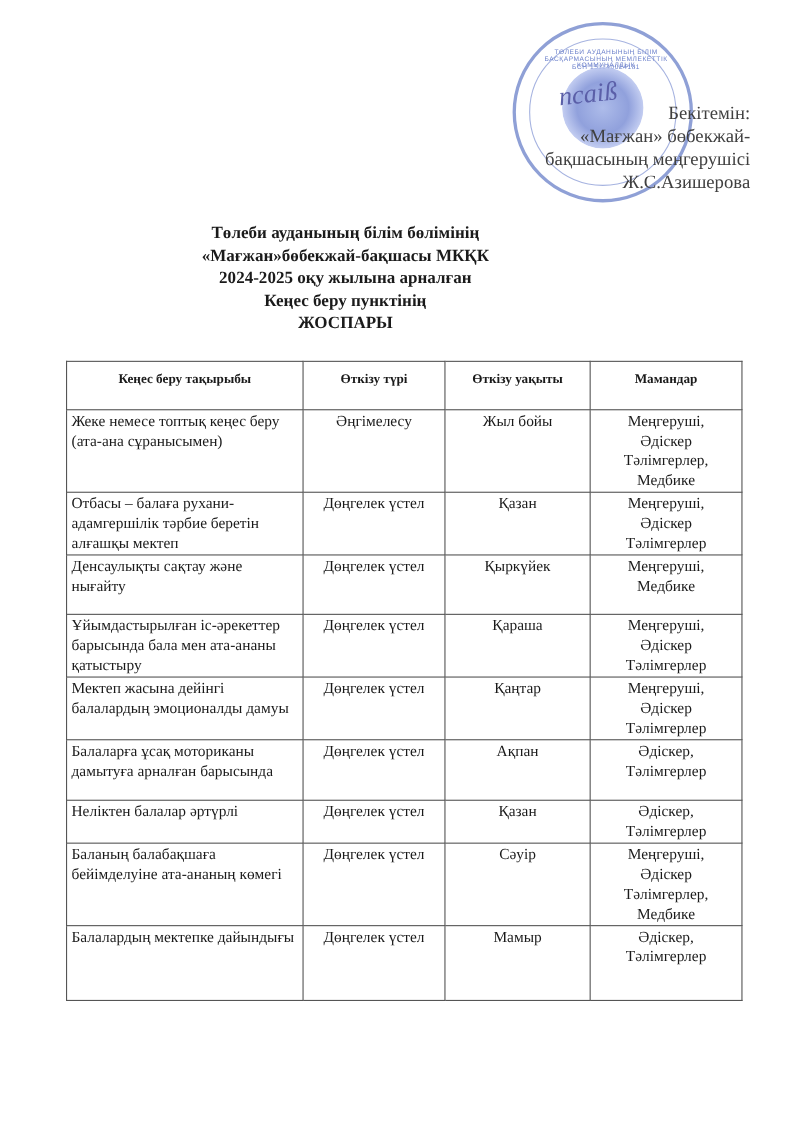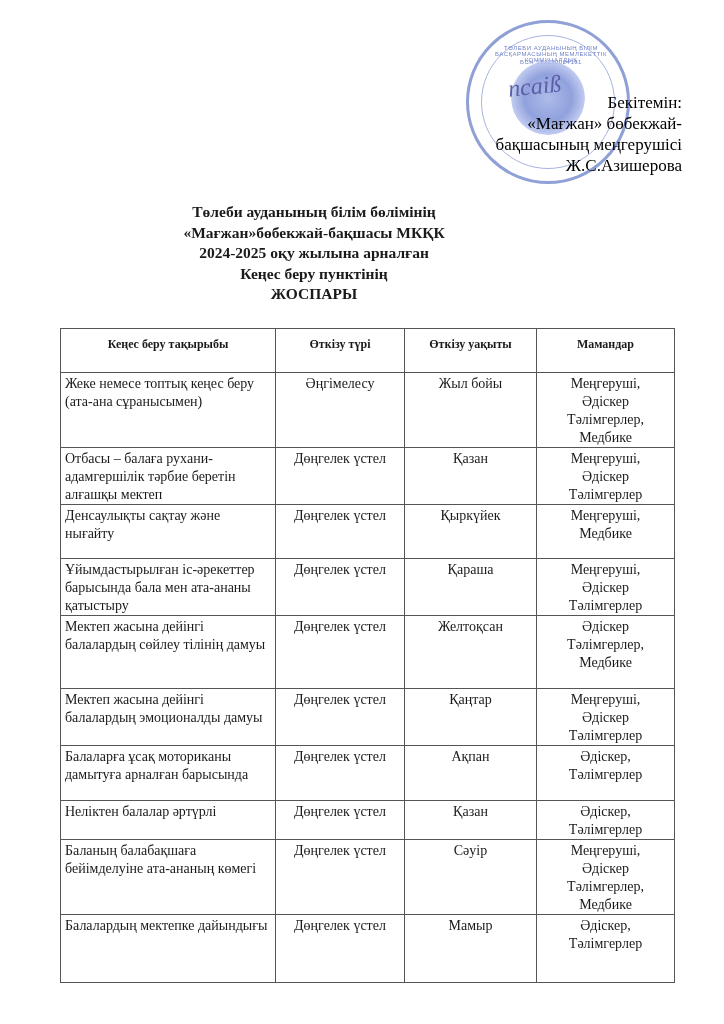--- a/index.html
+++ b/index.html
@@ -10,21 +10,21 @@
   .stamp .ring2 { position: absolute; left: 12px; top: 12px; right: 12px; bottom: 12px;
            border-radius: 50%; border: 1.5px solid #a6b3e0; }
   .stamp .emblem { position: absolute; left: 42px; top: 38px; width: 74px; height: 74px;
            border-radius: 50%; background: radial-gradient(circle, #9fb0e6 0%, #7d90d6 45%, #b7c3ee 70%, rgba(255,255,255,0) 72%); opacity: .85; }
   .stamp .stamp-text { position: absolute; left: 18px; top: 22px; width: 128px; text-align: center;
            font-family: "Liberation Sans", sans-serif; font-size: 6px; color: #6f83cc; letter-spacing: 0.5px; }
   .stamp .bin { top: 36px; font-size: 6px; }
   .signature { position: absolute; left: 508px; top: 73px; font-family: "Liberation Serif", serif;
            font-style: italic; font-size: 24px; color: #5b5fa8; transform: rotate(-6deg); }
   .approval { position: absolute; right: 42px; top: 92px; text-align: right;
-           font-family: "Liberation Serif", serif; font-size: 17px; line-height: 21px; color: #000000; }
+           font-family: "Liberation Serif", serif; font-size: 17px; line-height: 21px; color: #404040; }
   .title { position: absolute; left: 0; width: 628px; top: 202px; text-align: center;
            font-weight: bold; font-size: 15.5px; line-height: 20.5px; }
   table.plan { position: absolute; left: 60px; top: 328px; border-collapse: collapse;
            font-size: 14px; line-height: 18px; }
   table.plan td, table.plan th { border: 1px solid #555; vertical-align: top; padding: 2px 4px 0 4px; }
   table.plan th { font-weight: bold; font-size: 12px; text-align: center; height: 37px; padding-top: 6px; }
   .c1 { width: 206px; text-align: left; }
   .c2 { width: 120px; text-align: center; }
   .c3 { width: 123px; text-align: center; }
   .c4 { width: 129px; text-align: center; }
@@ -98,30 +98,20 @@
     <tr style="height:56px">
       <td class="c1">Ұйымдастырылған іс-әрекеттер барысында бала мен ата-ананы қатыстыру</td>
       <td class="c2">Дөңгелек үстел</td>
       <td class="c3">Қараша</td>
       <td class="c4">
         <span class="line">Меңгеруші,</span>
         <span class="line">Әдіскер</span>
         <span class="line">Тәлімгерлер</span>
       </td>
     </tr>
-    <tr style="height:73px">
-      <td class="c1">Мектеп жасына дейінгі балалардың сөйлеу тілінің дамуы</td>
-      <td class="c2">Дөңгелек үстел</td>
-      <td class="c3">Желтоқсан</td>
-      <td class="c4">
-        <span class="line">Әдіскер</span>
-        <span class="line">Тәлімгерлер,</span>
-        <span class="line">Медбике</span>
-      </td>
-    </tr>
     <tr style="height:56px">
       <td class="c1">Мектеп жасына дейінгі балалардың эмоционалды дамуы</td>
       <td class="c2">Дөңгелек үстел</td>
       <td class="c3">Қаңтар</td>
       <td class="c4">
         <span class="line">Меңгеруші,</span>
         <span class="line">Әдіскер</span>
         <span class="line">Тәлімгерлер</span>
       </td>
     </tr>

